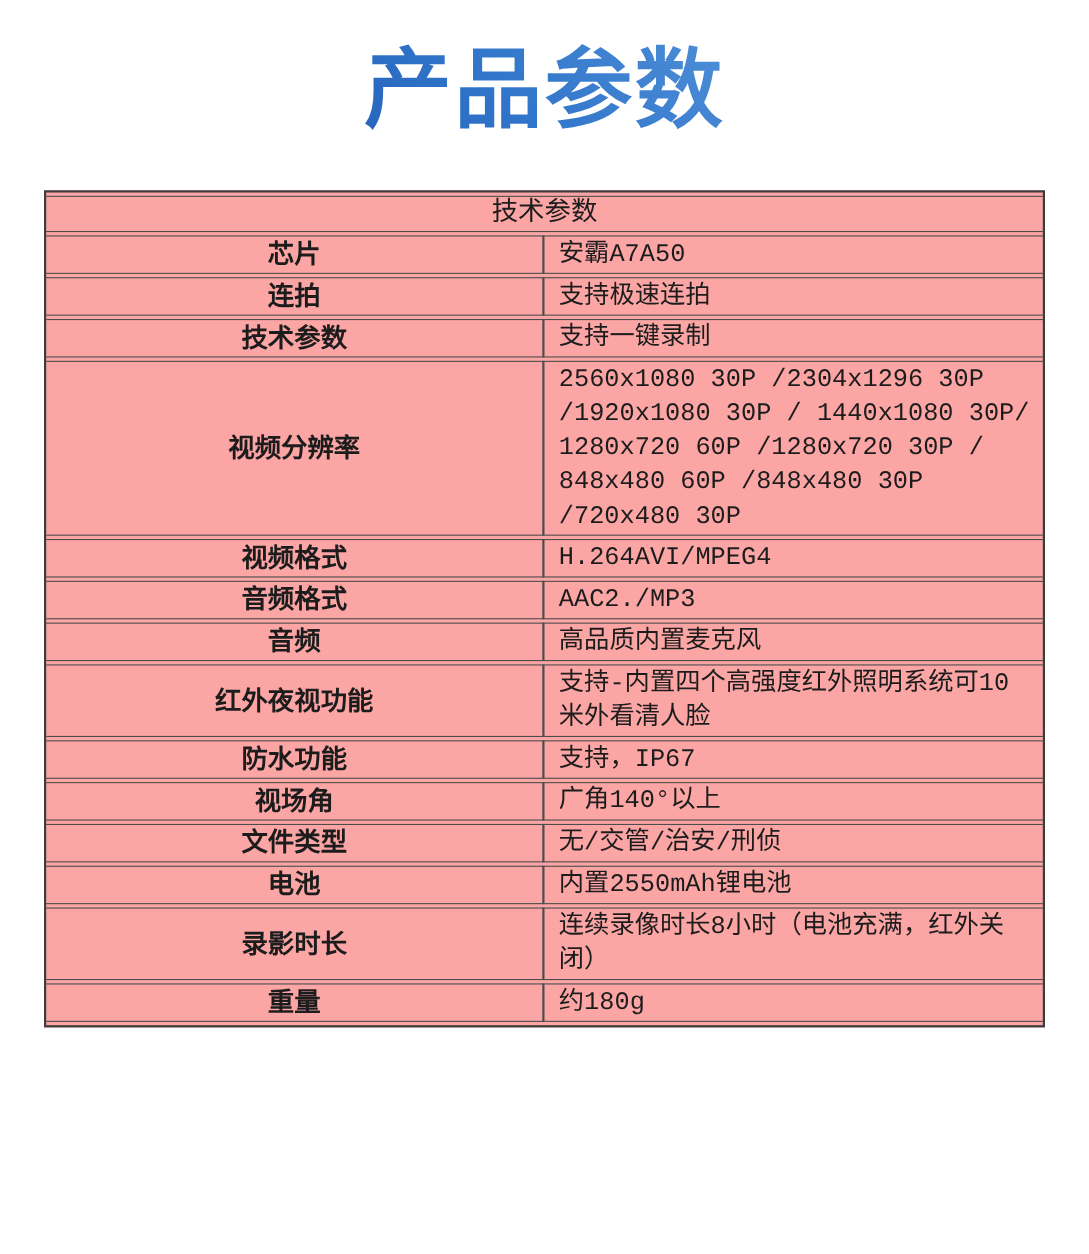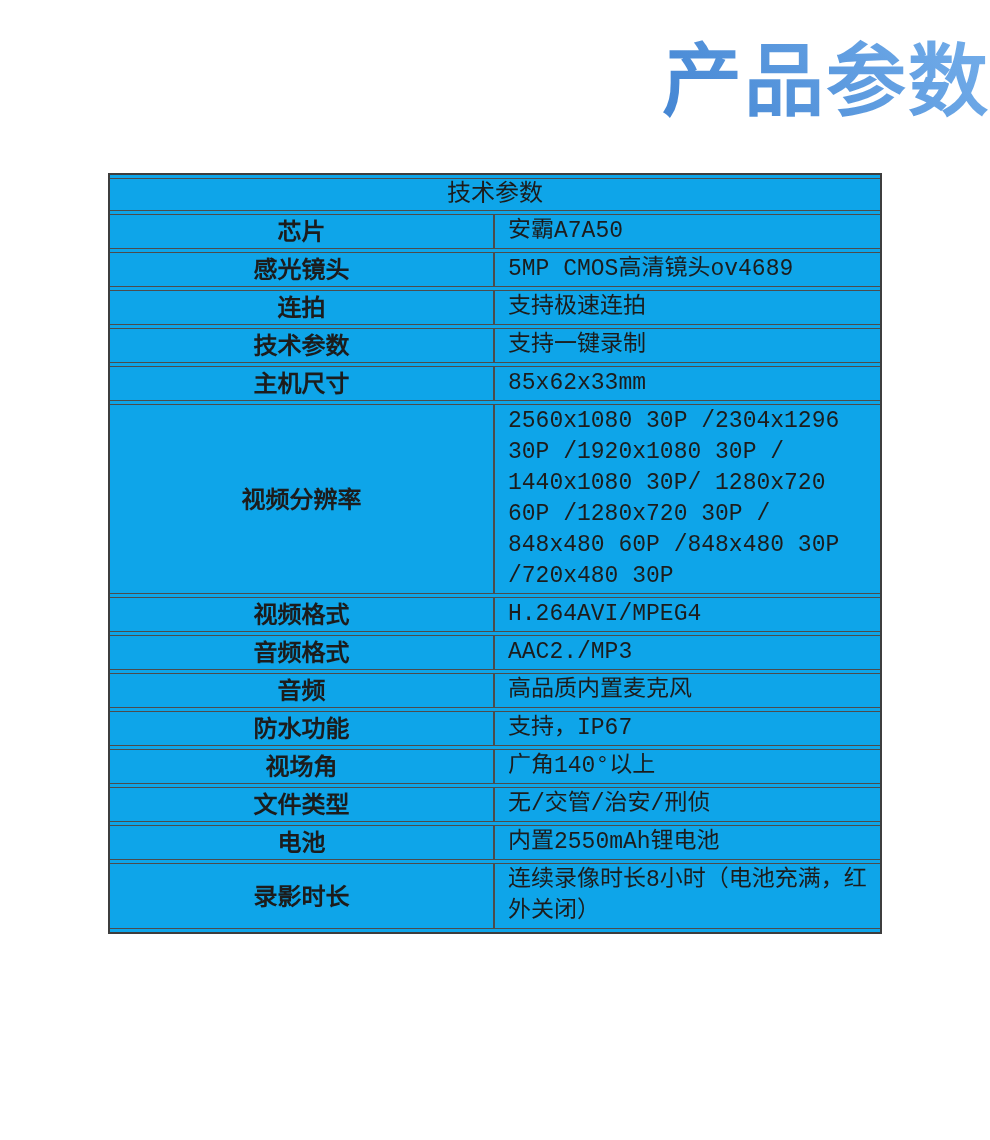--- a/index.html
+++ b/index.html
@@ -7,39 +7,39 @@
     width: 990px;
     background: #ffffff;
     font-family: "Liberation Mono", "DejaVu Sans Mono", monospace;
   }
   body {
     height: 1140px;
     overflow: hidden;
   }
   .page-title {
     margin-top: 38px;
-    text-align: right;
+    text-align: center;
     font-family: "Liberation Sans", "DejaVu Sans", sans-serif;
     font-size: 80px;
     font-weight: 900;
     letter-spacing: 2px;
     line-height: 1.1;
     color: #2a6ac4; 
     background: linear-gradient(45deg, #17479f 0%, #2f74c9 45%, #74aeea 100%);
     -webkit-background-clip: text;
     background-clip: text;
     -webkit-text-fill-color: transparent;
   }
   .spec-table {
-    width: 774px;
+    width: 910px;
     margin: 47px auto 0 auto;
     border: 2px solid #3d3d3d;
     border-collapse: separate;
     border-spacing: 0 3px;
-    background: #0ea5e9;
+    background: #fca5a5;
     color: #1c1c1c;
     table-layout: fixed;
   }
   .spec-table td {
     border-top: 1px solid #4c4c4c;
     border-bottom: 1px solid #4c4c4c;
     height: 33px;
     font-size: 23px;
     line-height: 31px;
     vertical-align: middle;
@@ -74,39 +74,31 @@
     <tr>
       <td class="header-cell" colspan="2">技术参数</td>
     </tr>
 
   <tr>
     <td class="label-cell">芯片</td>
     <td class="value-cell">安霸A7A50</td>
   </tr>
 
 
-  <tr>
-    <td class="label-cell">感光镜头</td>
-    <td class="value-cell">5MP CMOS高清镜头ov4689</td>
-  </tr>
 
   <tr>
     <td class="label-cell">连拍</td>
     <td class="value-cell">支持极速连拍</td>
   </tr>
 
   <tr>
     <td class="label-cell">技术参数</td>
     <td class="value-cell">支持一键录制</td>
   </tr>
 
-  <tr>
-    <td class="label-cell">主机尺寸</td>
-    <td class="value-cell">85x62x33mm</td>
-  </tr>
 
 
   <tr>
     <td class="label-cell">视频分辨率</td>
     <td class="value-cell">2560x1080 30P /2304x1296 30P /1920x1080 30P / 1440x1080 30P/ 1280x720 60P /1280x720 30P / 848x480 60P /848x480 30P /720x480 30P</td>
   </tr>
 
   <tr>
     <td class="label-cell">视频格式</td>
     <td class="value-cell">H.264AVI/MPEG4</td>
@@ -116,20 +108,24 @@
     <td class="label-cell">音频格式</td>
     <td class="value-cell">AAC2./MP3</td>
   </tr>
 
   <tr>
     <td class="label-cell">音频</td>
     <td class="value-cell">高品质内置麦克风</td>
   </tr>
 
 
+  <tr>
+    <td class="label-cell">红外夜视功能</td>
+    <td class="value-cell">支持-内置四个高强度红外照明系统可10米外看清人脸</td>
+  </tr>
 
   <tr>
     <td class="label-cell">防水功能</td>
     <td class="value-cell">支持，IP67</td>
   </tr>
 
   <tr>
     <td class="label-cell">视场角</td>
     <td class="value-cell">广角140°以上</td>
   </tr>
@@ -142,14 +138,18 @@
   <tr>
     <td class="label-cell">电池</td>
     <td class="value-cell">内置2550mAh锂电池</td>
   </tr>
 
   <tr>
     <td class="label-cell">录影时长</td>
     <td class="value-cell">连续录像时长8小时（电池充满，红外关闭）</td>
   </tr>
 
+  <tr>
+    <td class="label-cell">重量</td>
+    <td class="value-cell">约180g</td>
+  </tr>
 </tbody>
 </table>
 
 </body></html>

